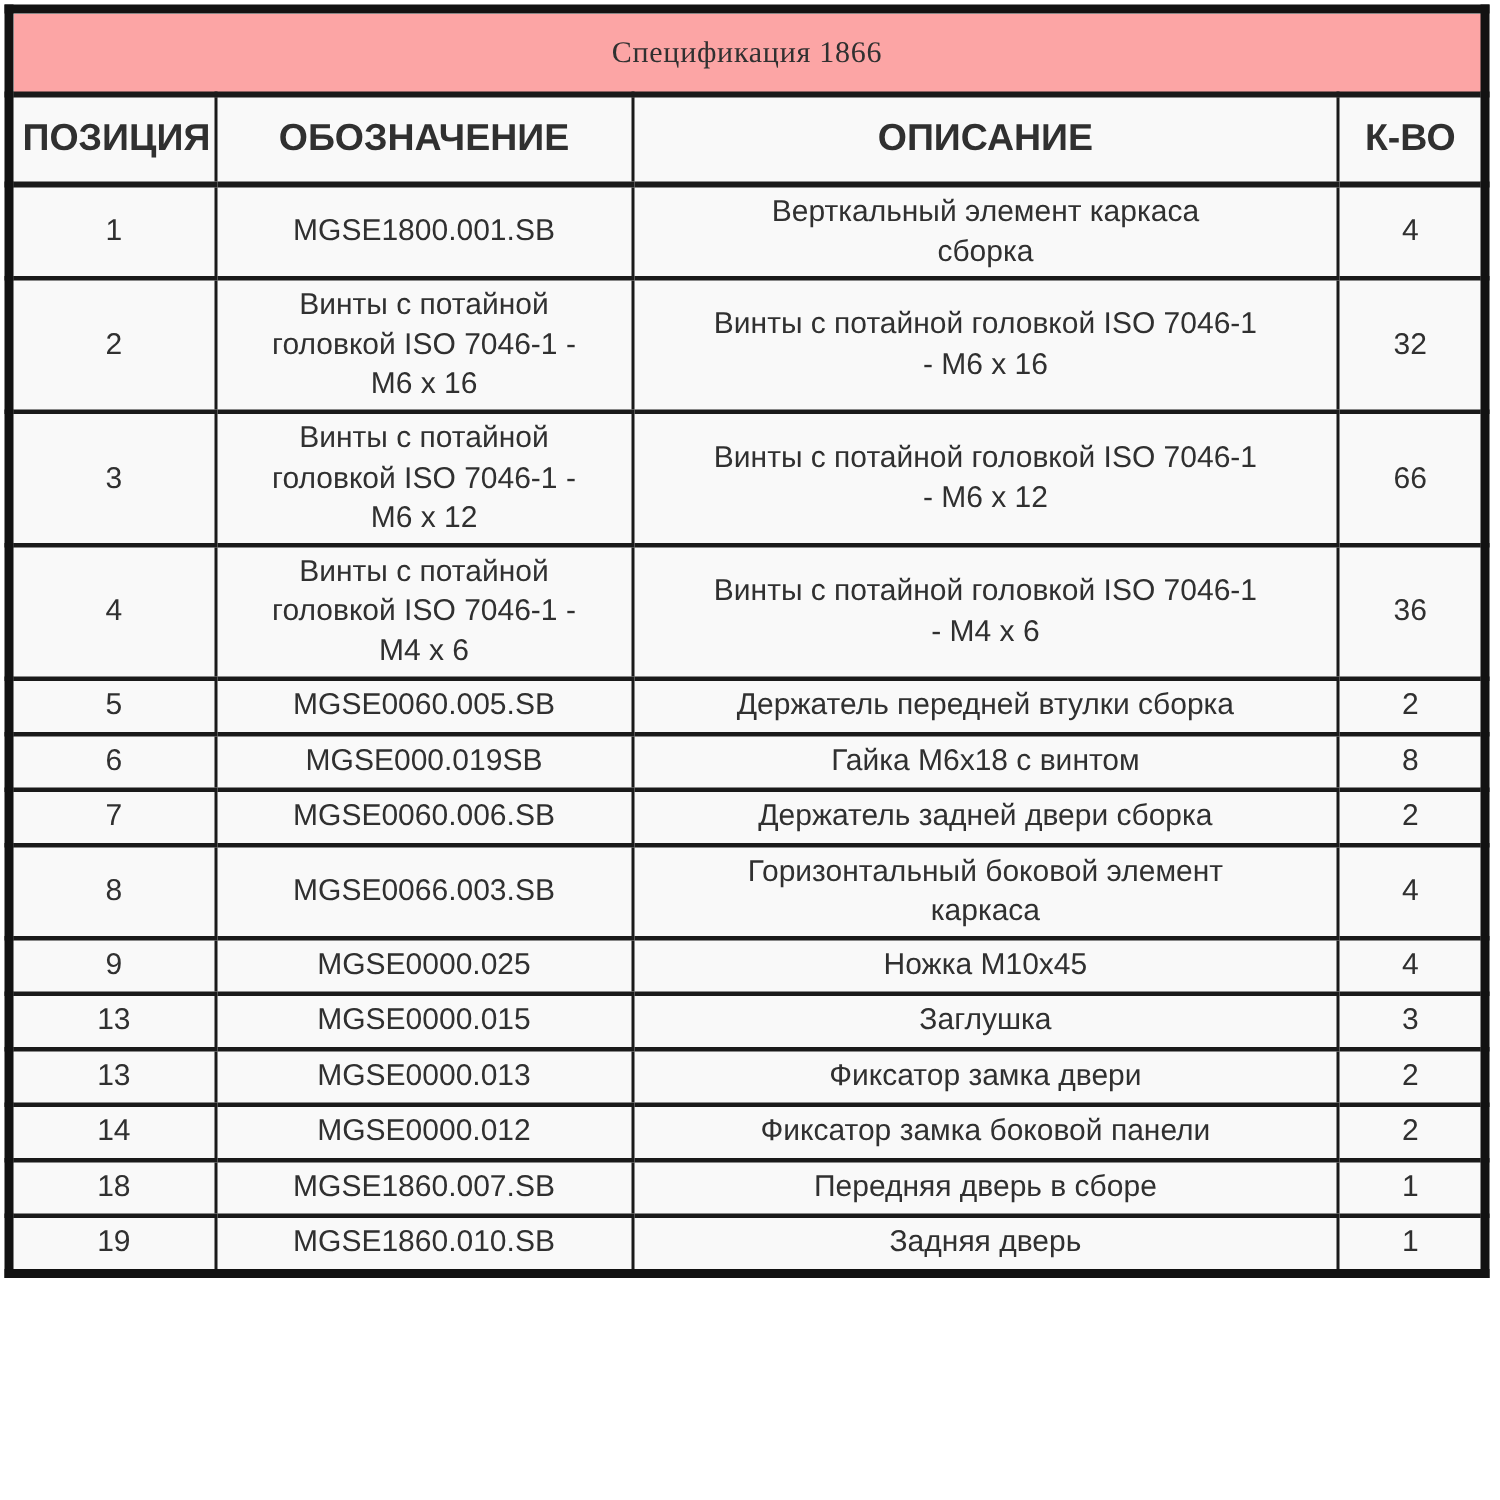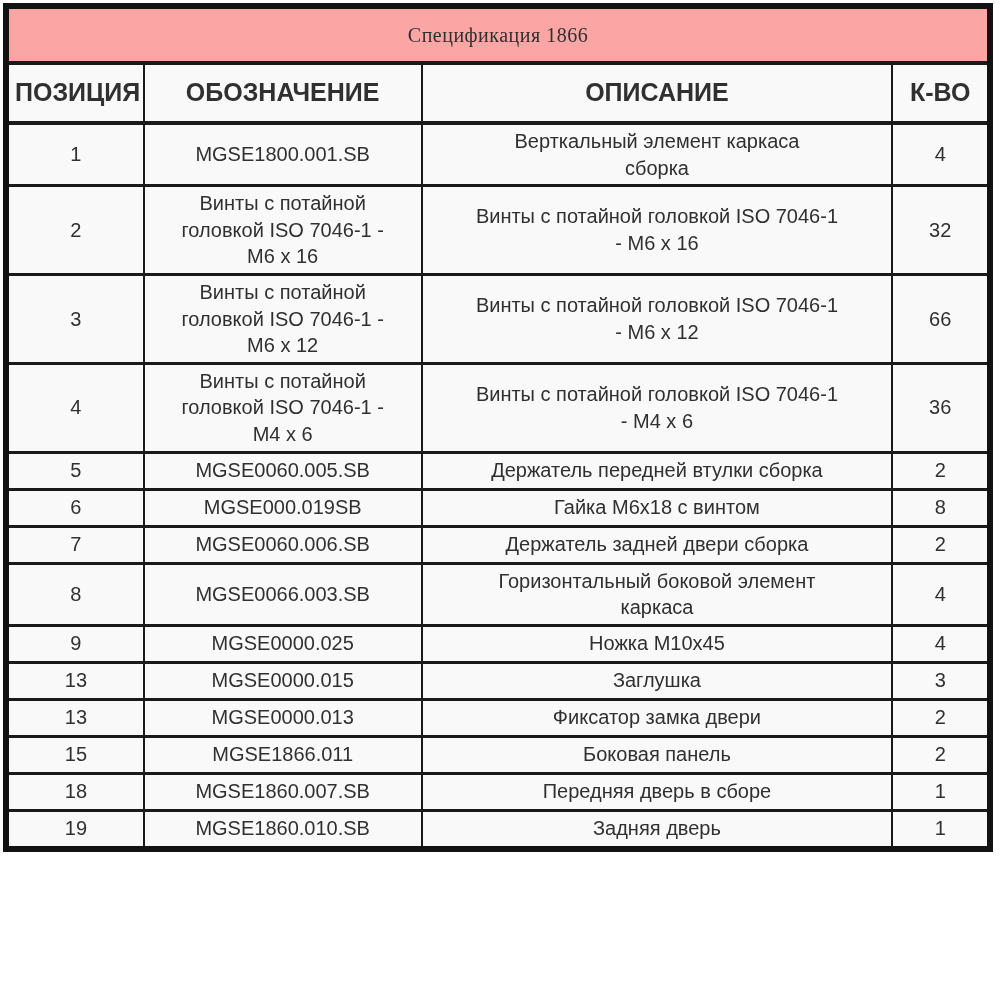--- a/index.html
+++ b/index.html
@@ -153,23 +153,23 @@
           <td class="col-desc">Заглушка</td>
           <td class="col-qty">3</td>
         </tr>
         <tr>
           <td class="col-pos">13</td>
           <td class="col-des">MGSE0000.013</td>
           <td class="col-desc">Фиксатор замка двери</td>
           <td class="col-qty">2</td>
         </tr>
         <tr>
-          <td class="col-pos">15</td>
-          <td class="col-des">MGSE1866.011</td>
-          <td class="col-desc">Боковая панель</td>
+          <td class="col-pos">14</td>
+          <td class="col-des">MGSE0000.012</td>
+          <td class="col-desc">Фиксатор замка боковой панели</td>
           <td class="col-qty">2</td>
         </tr>
         <tr>
           <td class="col-pos">18</td>
           <td class="col-des">MGSE1860.007.SB</td>
           <td class="col-desc">Передняя дверь в сборе</td>
           <td class="col-qty">1</td>
         </tr>
         <tr>
           <td class="col-pos">19</td>

